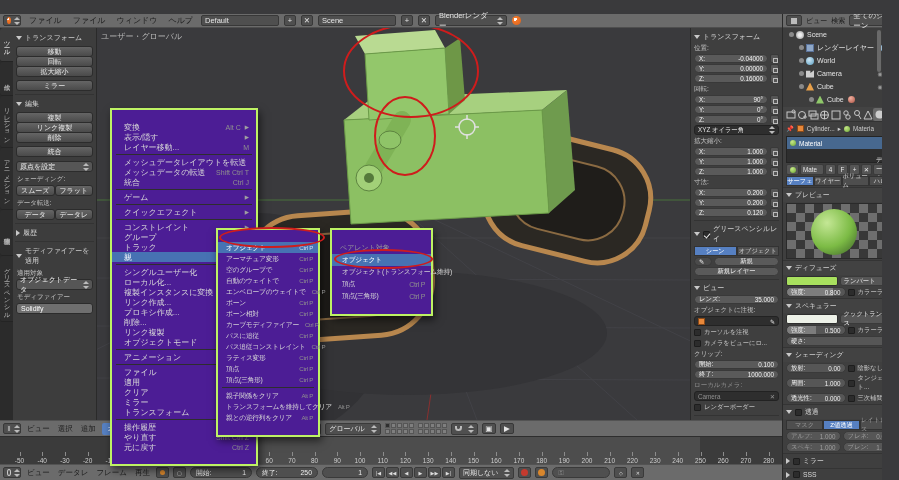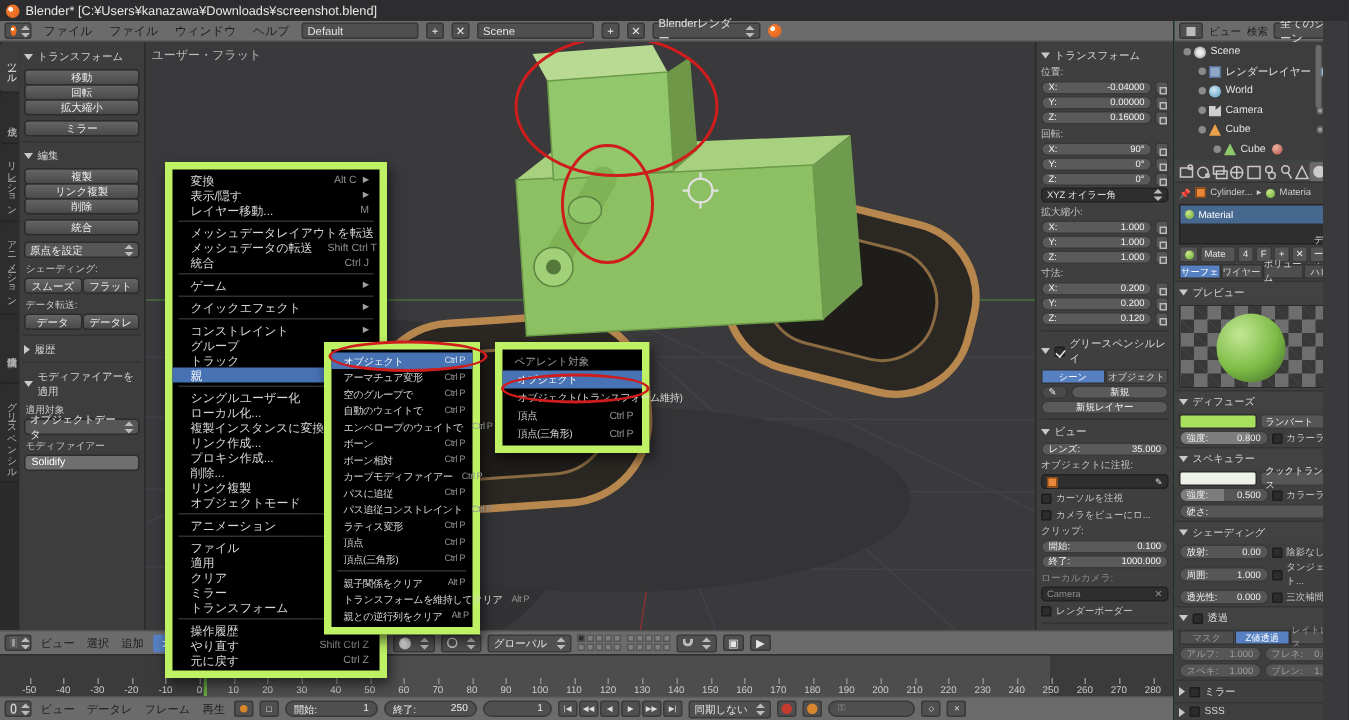--- a/index.html
+++ b/index.html
@@ -32,21 +32,21 @@
 .tgroup .tbtn{margin-bottom:-1px}
 .trow2{display:flex;margin:0 1px}
 .trow2 .tbtn{flex:1;margin:0}
 .tsel{height:11px;background:#565656;border:1px solid #2c2c2c;border-radius:3px;color:#eee;display:flex;align-items:center;padding:0 3px;font-size:7px;margin:0 1px;justify-content:space-between}
 .tlbl{font-size:6.5px;color:#c8c8c8;margin:3px 2px 1px}
 .tfield{height:11px;background:#6f6f6f;border:1px solid #2c2c2c;border-radius:3px;color:#fff;display:flex;align-items:center;padding:0 4px;font-size:7px;margin:0 1px}
 
 #vpsvg{left:97px;top:28px}
 #vplabel{left:101px;top:31px;color:#b9b9b9;font-size:8px}
 
-.menu{position:absolute;background:#000000;border:5px solid #bef264;box-shadow:2px 4px 8px rgba(0,0,0,.55);padding:2px 0;z-index:40}
+.menu{position:absolute;background:#4c1d95;border:2px solid #bef264;box-shadow:2px 4px 8px rgba(0,0,0,.55);padding:12px 0;z-index:40}
 .mi{height:10px;display:flex;align-items:center;padding:0 7px 0 12px;color:#d8d8d8;font-size:8px;white-space:nowrap}
 .mi.act{background:#4772b3;color:#fff}
 .ml{flex:0 0 auto}
 .ms{margin-left:auto;color:#8f8f8f;font-size:7px;padding-left:10px}
 .mi.act .ms{color:#d4deee}
 .ma{margin-left:4px;color:#a0a0a0;font-size:5.5px}
 .ma.mr{margin-left:auto}
 .msep{height:1px;background:#2e2e2e;margin:2px 4px}
 #submenu .mi{height:11px;font-size:6.8px;letter-spacing:-.3px;padding:0 5px 0 8px}
 #submenu .ms{font-size:6.2px;padding-left:6px}
@@ -85,21 +85,21 @@
 .tick{position:absolute;bottom:8px;width:1px;height:4px;background:#8c8c8c}
 .tlab{position:absolute;bottom:0;width:24px;text-align:center;font-size:6.5px;color:#cdcdcd}
 #cframe{position:absolute;left:136px;top:0;width:2px;height:28px;background:#62a83a}
 
 #tlh{left:0;top:464px;width:782px;height:16px;background:#6b6b6b;border-top:1px solid #535353;display:flex;align-items:center;gap:4px;padding:0 3px;color:#1d1d1d;font-size:7.5px}
 .tpill{background:#4f4f4f;border:1px solid #3a3a3a;border-radius:6px;height:11px;display:flex;align-items:center;justify-content:space-between;color:#eee;padding:0 5px;font-size:6.8px}
 .pbtn{width:13px;height:11px;background:#4f4f4f;border:1px solid #3a3a3a;border-radius:2px;color:#ddd;display:flex;align-items:center;justify-content:center;font-size:5px}
 .reddot{width:7px;height:7px;border-radius:50%;background:#c43a2e}
 .orangedot{width:7px;height:7px;border-radius:50%;background:#d8862c}
 
-#rightcol{left:782px;top:14px;width:100px;height:466px;background:#0f766e;border-left:1px solid #2a2a2a;overflow:hidden}
+#rightcol{left:782px;top:14px;width:100px;height:466px;background:#d946ef;border-left:1px solid #2a2a2a;overflow:hidden}
 #outhead{position:absolute;left:0;top:0;width:117px;height:14px;background:#6b6b6b;display:flex;align-items:center;gap:4px;padding:0 3px;color:#1e1e1e;font-size:7px;border-bottom:1px solid #4e4e4e}
 #otree{position:absolute;left:0;top:14px;width:117px;height:79px;background:#3d3d3d}
 .orow{display:flex;align-items:center;height:13px;font-size:7px;color:#e2e2e2;padding-right:3px}
 .oic{width:8px;height:8px;margin-right:3px;flex:0 0 auto}
 .scene-icon{border-radius:50%;background:radial-gradient(circle,#eee 25%,#8a8a8a)}
 .render-layers-icon{background:#8fa8c8;border:1px solid #5a729a}
 .world-icon{border-radius:50%;background:radial-gradient(circle at 40% 35%,#cfe8f5,#5a9ec2)}
 .camera-icon{background:#cfcfcf;clip-path:polygon(0 15%,55% 15%,55% 45%,100% 10%,100% 100%,0 100%)}
 .mesh-icon{background:#e8a04a;clip-path:polygon(50% 0,100% 100%,0 100%)}
 .mesh-data-icon{background:#8fc86a;clip-path:polygon(50% 0,100% 100%,0 100%)}
@@ -131,24 +131,20 @@
 .spill{flex:1;background:#565656;border:1px solid #3a3a3a;border-radius:5px;height:10px;display:flex;align-items:center;justify-content:space-between;padding:0 4px;font-size:6.3px;color:#f0f0f0}
 .pdrop{flex:1;background:#565656;border:1px solid #3a3a3a;border-radius:3px;height:10px;display:flex;align-items:center;justify-content:space-between;padding:0 3px;font-size:6.3px;color:#e8e8e8}
 .collhead{display:flex;align-items:center;gap:3px;font-size:6.8px;color:#d8d8d8;padding:2px 3px;border-top:1px solid #343434}
 #pscroll{position:absolute;right:1px;top:100px;width:4px;height:120px;background:#6a6a6a;border-radius:2px}
 </style>
 </head>
 <body>
 
 <div id="root">
 
-  <div id="titlebar" class="abs">
-    <span class="blogo"></span>
-    <span>Blender* [C:¥Users¥kanazawa¥Downloads¥screenshot.blend]</span>
-  </div>
 
   <div id="topbar" class="abs">
     <span class="hbtn" style="width:18px">
         <span class="blogo" style="width:7px;height:7px"></span>
         <span class="updown"></span>
       </span>
     <span class="hmenu">ファイル</span>
     <span class="hmenu">ファイル</span>
     <span class="hmenu">ウィンドウ</span>
     <span class="hmenu">ヘルプ</span>
@@ -221,21 +217,21 @@
     <ellipse cx="308" cy="108" rx="30" ry="39" fill="none" stroke="#cf1c1c" stroke-width="2"></ellipse>
 
     <g stroke="#e0e0e0" stroke-width="1.5" fill="none">
       <circle cx="370" cy="99" r="8"></circle>
       <line x1="370" y1="87" x2="370" y2="92"></line>
         <line x1="370" y1="106" x2="370" y2="111"></line>
       <line x1="358" y1="99" x2="363" y2="99"></line>
         <line x1="377" y1="99" x2="382" y2="99"></line>
     </g>
   </svg>
-  <div id="vplabel" class="abs">ユーザー・フラット</div>
+  <div id="vplabel" class="abs">ユーザー・グローバル</div>
 
   <div id="tstabs" class="abs">
       <div class="vtab active" style="height: 34px;">ツール</div>
       <div class="vtab" style="height: 34px;">作成</div>
       <div class="vtab" style="height: 52px;">リレーション</div>
       <div class="vtab" style="height: 62px;">アニメーション</div>
       <div class="vtab" style="height: 46px;">物理演算</div>
       <div class="vtab" style="height: 66px;">グリースペンシル</div>
     </div>
 

